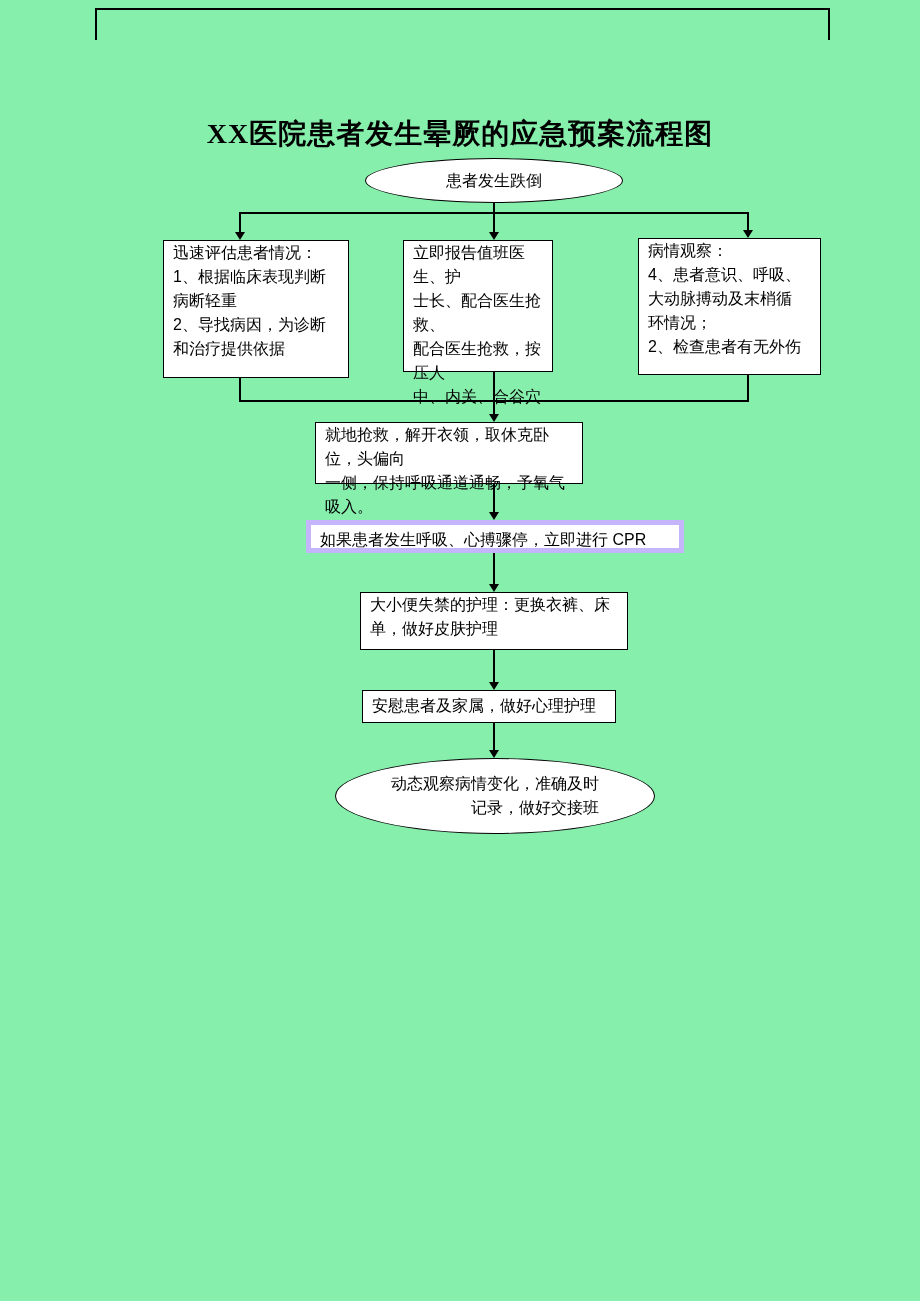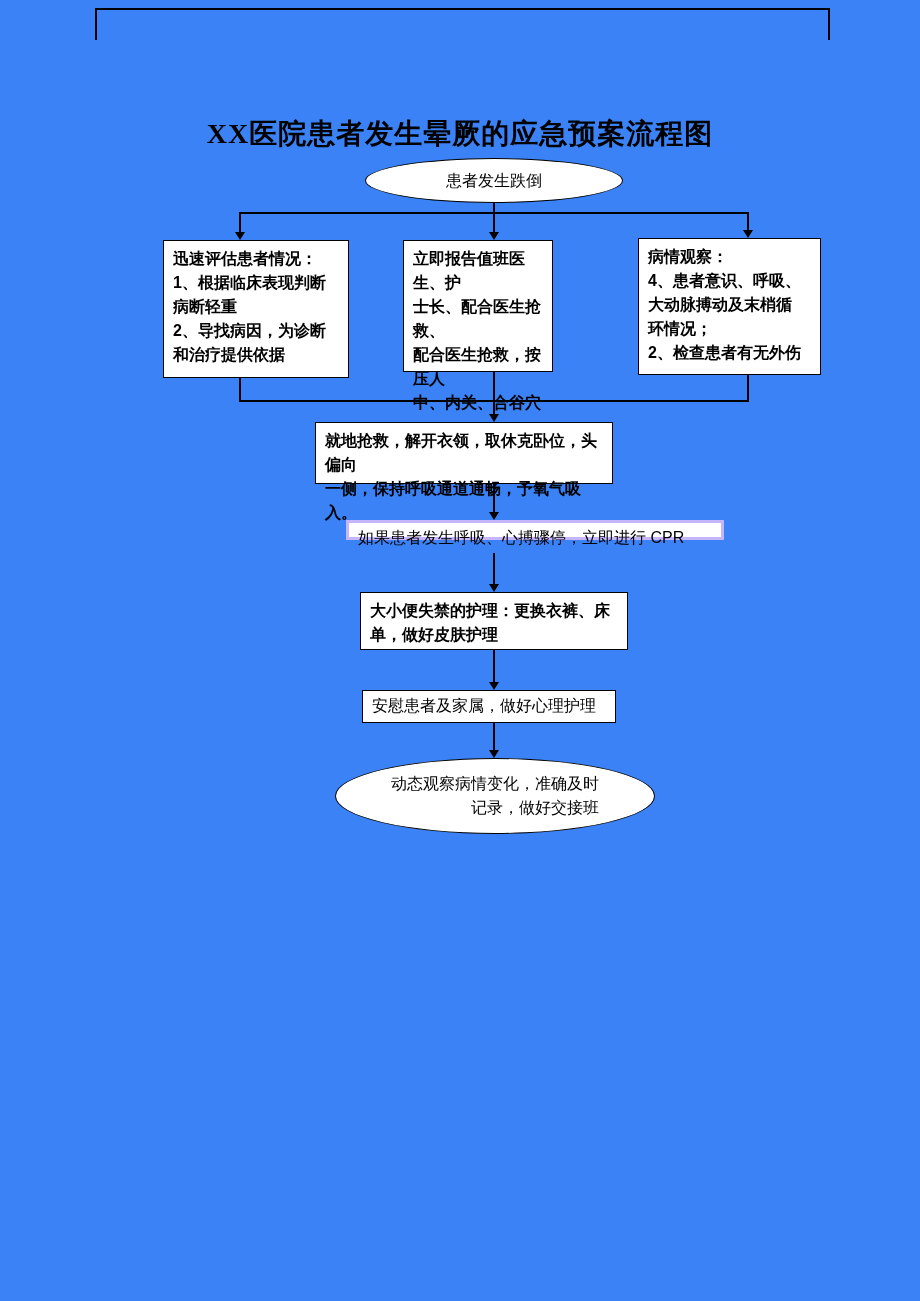--- a/index.html
+++ b/index.html
@@ -4,21 +4,21 @@
 <style>
   html, body {
     margin: 0;
     padding: 0;
     background: #ffffff;
   }
   .page {
     position: relative;
     width: 920px;
     height: 1301px;
-    background: #3b82f6;
+    background: #86efac;
     font-family: "Liberation Sans", sans-serif;
     color: #000000;
     overflow: hidden;
   }
   .border-line {
     position: absolute;
     background: #000000;
   }
   .title {
     position: absolute;
@@ -36,22 +36,21 @@
   .node {
     position: absolute;
     box-sizing: border-box;
     border: 1px solid #000000;
     background: #ffffff;
     font-size: 16px;
     line-height: 24px;
     color: #000000;
   }
   .box {
-    padding: 6px 9px;
-    font-weight: bold;
+    padding: 0 9px;
   }
   .box-tight {
     padding: 3px 9px;
   }
   .oval {
     border-radius: 50%;
     display: flex;
     align-items: center;
     justify-content: center;
     text-align: right;
@@ -122,29 +121,29 @@
 环情况；
 2、检查患者有无外伤</span>
   </div>
 
   <div class="vline" style="left:239px; top:378px; height:24px;"></div>
   <div class="vline" style="left:747px; top:375px; height:27px;"></div>
   <div class="hline" style="left:239px; top:400px; width:510px;"></div>
   <div class="vline" style="left:493px; top:372px; height:42px;"></div>
   <div class="arrow-down" style="left:489px; top:414px;"></div>
 
-  <div class="node box" style="left:315px; top:422px; width:298px; height:62px;">
+  <div class="node box" style="left:315px; top:422px; width:268px; height:62px;">
     <span class="node-text">就地抢救，解开衣领，取休克卧位，头偏向
 一侧，保持呼吸通道通畅，予氧气吸入。</span>
   </div>
 
   <div class="vline" style="left:493px; top:484px; height:29px;"></div>
   <div class="arrow-down" style="left:489px; top:512px;"></div>
 
-  <div class="node box-tight node-border" style="left:306px; top:520px; width:378px; height:20px; border:3px solid #c4b5fd;margin-left:40px;">
+  <div class="node box-tight node-border" style="left:306px; top:520px; width:378px; height:33px; border:5px solid #c4b5fd;">
     <span class="node-text">如果患者发生呼吸、心搏骤停，立即进行 CPR</span>
   </div>
 
   <div class="vline" style="left:493px; top:553px; height:32px;"></div>
   <div class="arrow-down" style="left:489px; top:584px;"></div>
 
   <div class="node box" style="left:360px; top:592px; width:268px; height:58px;">
     <span class="node-text">大小便失禁的护理：更换衣裤、床
 单，做好皮肤护理</span>
   </div>

